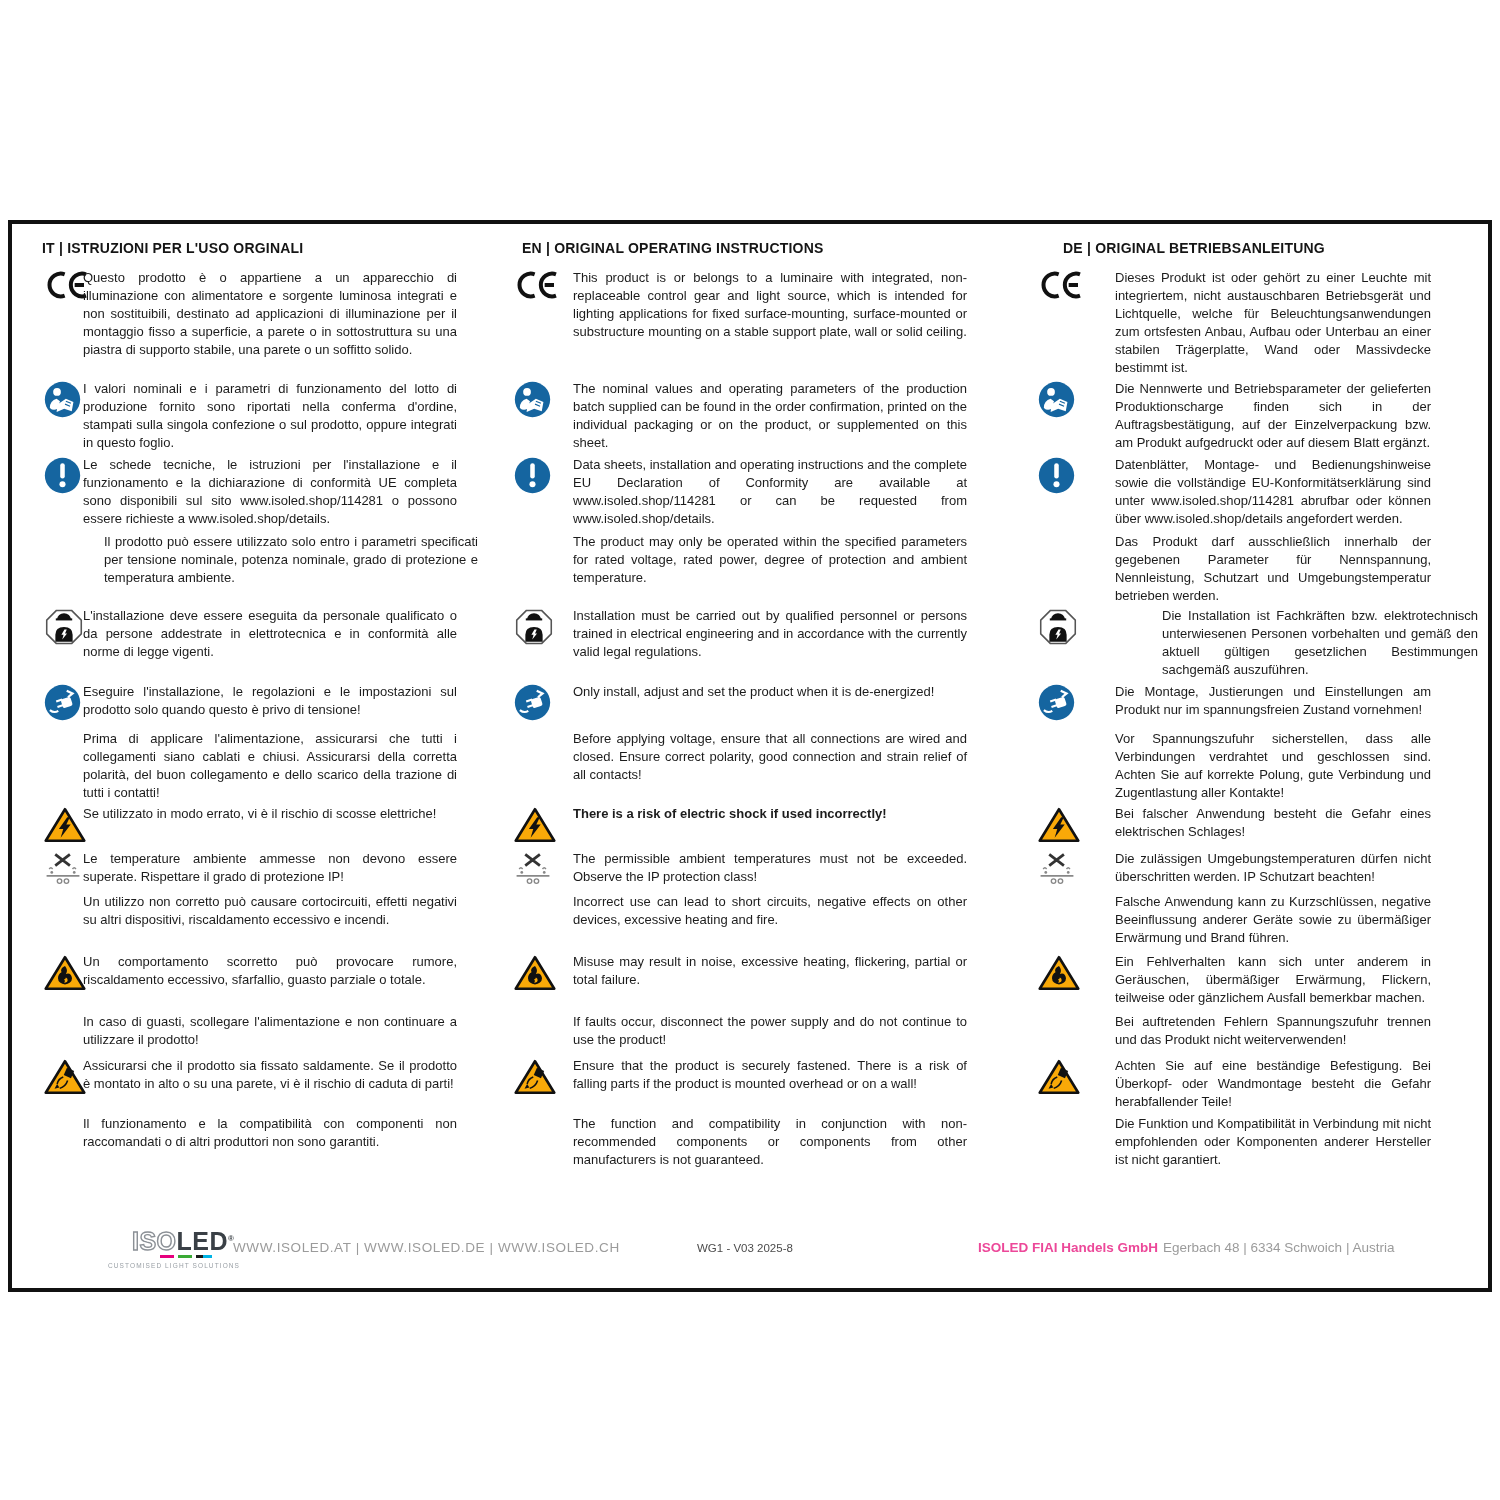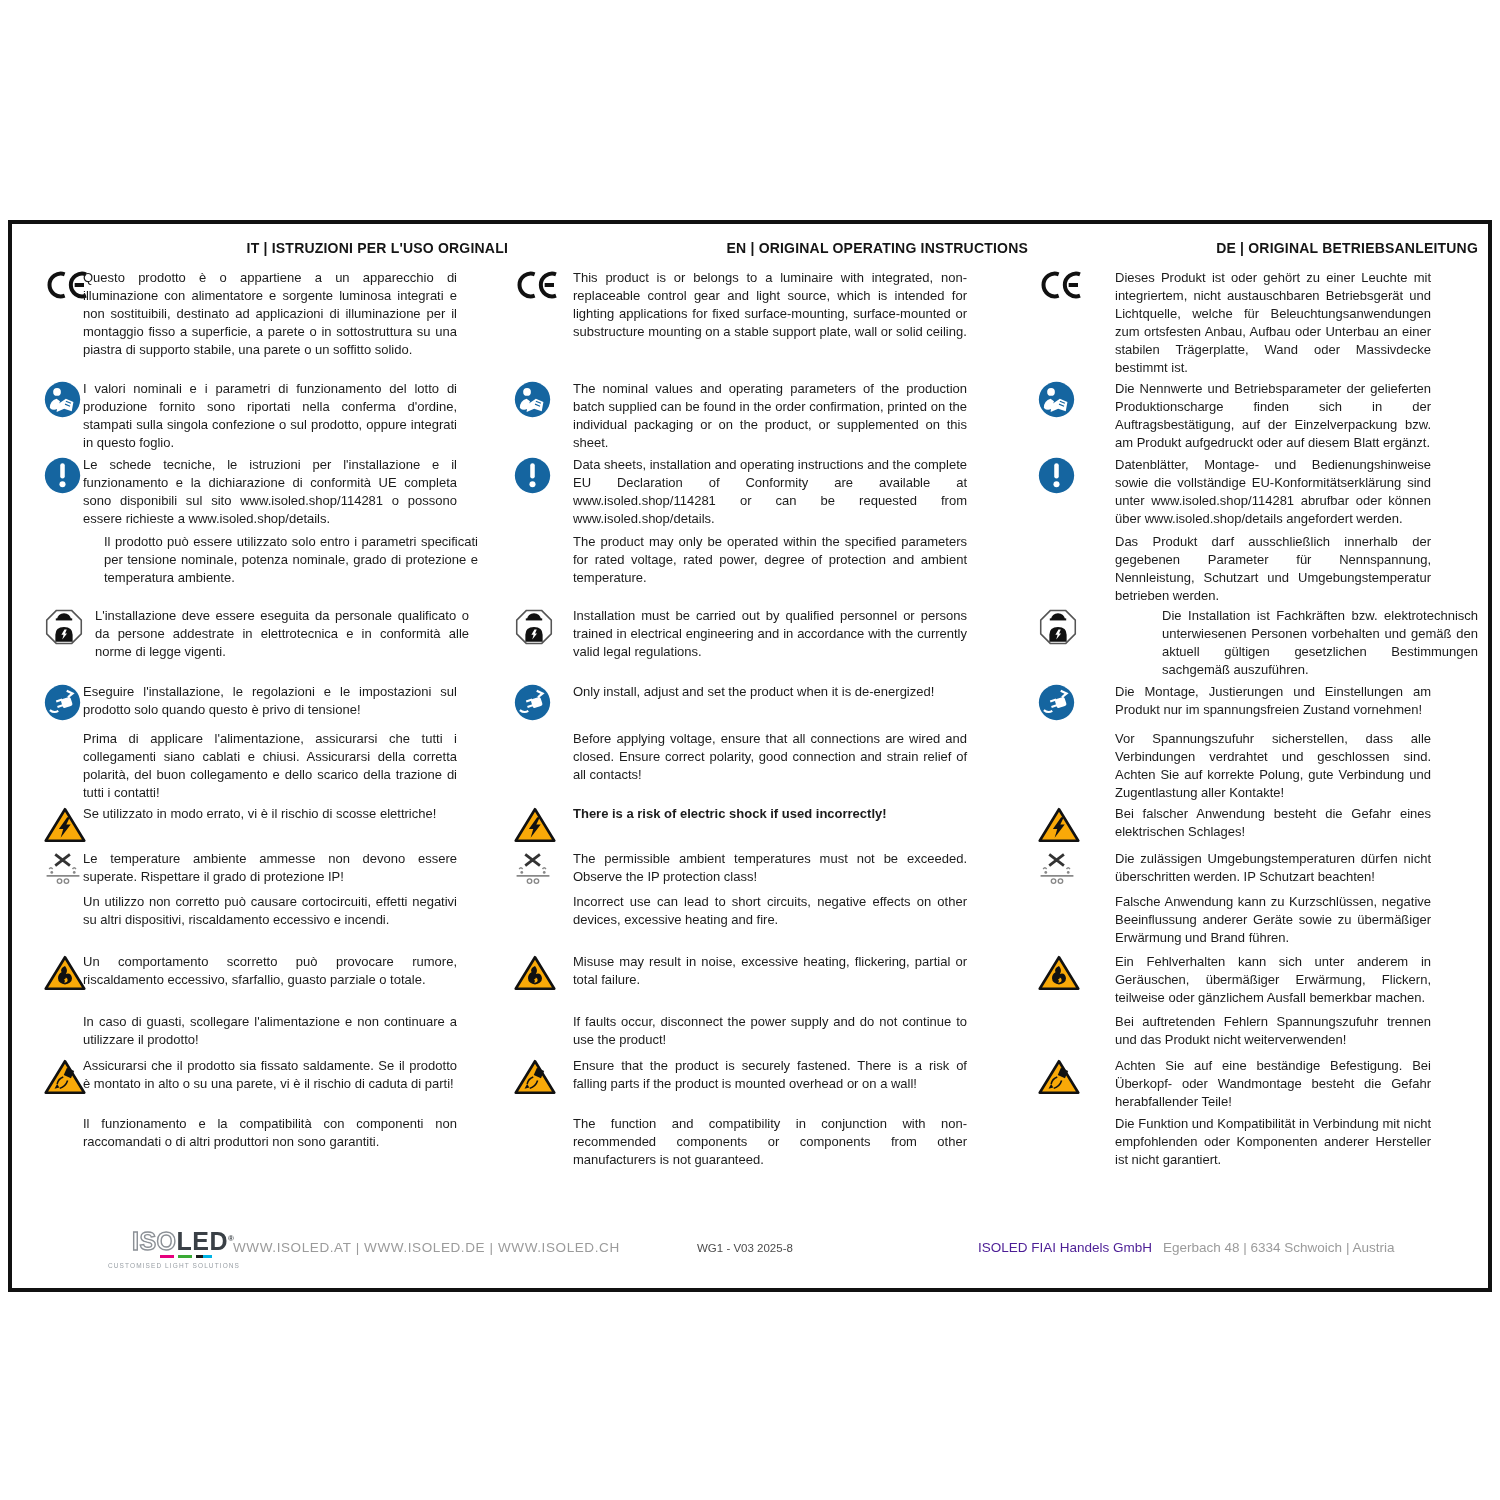--- a/index.html
+++ b/index.html
@@ -12,21 +12,21 @@
     position:absolute;left:8px;top:220px;width:1476px;height:1064px;
     border:4px solid #111;background:#fff;
   }
   .columns{
     position:absolute;left:18px;top:16px;
     display:grid;grid-template-columns:478px 520px 1fr;
   }
   .col{display:flex;flex-direction:column;}
   .col-header{
     font-size:14px;font-weight:bold;line-height:17px;margin-bottom:12px;
-    letter-spacing:.2px;color:#151515;text-align:right;
+    letter-spacing:.2px;color:#151515;
   }
   .col-it{--hp:12px;--ip:14px;--iw:39px;--tw:374px;}
   .col-en{--hp:14px;--ip:6px;--iw:59px;--tw:394px;}
   .col-de{--hp:35px;--ip:10px;--iw:77px;--tw:316px;}
   .col .col-header{padding-left:var(--hp);}
   .row{display:flex;align-items:flex-start;padding-left:var(--ip);}
   .icon-cell{width:var(--iw);flex:0 0 var(--iw);padding-top:1px;}
   .icon-cell svg{display:block;}
   .text{
     width:var(--tw);font-size:13px;line-height:18px;text-align:justify;
@@ -40,21 +40,21 @@
   .logo-led{color:#3a4046;}
   .logo-reg{font-size:8px;vertical-align:super;color:#3a4046;-webkit-text-stroke:0;}
   .logo-bars{display:flex;gap:4px;margin-left:52px;margin-top:1px;height:3px;}
   .bar{height:3px;}
   .bar-magenta{width:14px;background:#e6007e;}
   .bar-green{width:14px;background:#3aaa35;}
   .bar-split{width:16px;background:linear-gradient(to right,#1a1a1a 0 45%,#00b4e6 45% 100%);}
   .logo-tagline{font-size:6.5px;letter-spacing:1.1px;color:#9aa0a6;margin-top:4px;white-space:nowrap;}
   .websites{position:absolute;left:233px;top:1240px;font-size:13.5px;color:#9b9b9b;letter-spacing:.6px;}
   .doccode{position:absolute;left:697px;top:1242px;font-size:11.5px;color:#4c4c4c;}
-  .company{position:absolute;left:978px;top:1240px;font-size:13.5px;font-weight:normal;color:#4c1d95;}
+  .company{position:absolute;left:978px;top:1240px;font-size:13.5px;font-weight:bold;color:#ec4899;}
   .address{position:absolute;left:1163px;top:1240px;font-size:13.5px;color:#9b9b9b;}
 </style>
 </head>
 <body>
 
 <div class="frame">
   <div class="columns" id="columns">
       <div class="col col-it">
         <div class="col-header">IT | ISTRUZIONI PER L'USO ORGINALI</div>
         <div class="row" style="min-height: 111px;">
@@ -86,21 +86,21 @@
               <rect x="19.3" y="7.5" width="5.4" height="18" rx="2.7" fill="#fff"></rect>
               <circle cx="22" cy="32.5" r="3.6" fill="#fff"></circle>
             </svg>
           </div>
           <div class="text">Le schede tecniche, le istruzioni per l'installazione e il funzionamento e la dichiarazione di conformità UE completa sono disponibili sul sito www.isoled.shop/114281 o possono essere richieste a www.isoled.shop/details.</div>
         </div>
         <div class="row" style="min-height: 74px; gap: 21px;">
           <div class="icon-cell"></div>
           <div class="text">Il prodotto può essere utilizzato solo entro i parametri specificati per tensione nominale, potenza nominale, grado di protezione e temperatura ambiente.</div>
         </div>
-        <div class="row" style="min-height: 76px; gap: 12px;">
+        <div class="row" style="min-height: 76px;">
           <div class="icon-cell">
             <svg width="40" height="38" viewBox="0 0 46 44">
               <polygon points="14,3 32,3 43,14 43,30 32,41 14,41 3,30 3,14" fill="#fff" stroke="#555" stroke-width="1.8"></polygon>
               <path d="M15 13 a8 7 0 0 1 16 0 z" fill="#111"></path>
               <rect x="13.5" y="12" width="19" height="2.4" fill="#111"></rect>
               <path d="M13 39 v-8 q0 -9 10 -9 t10 9 v8 z" fill="#111"></path>
               <polygon points="23.5,25 20,31 22.5,31 21,36.5 26.5,29.5 24.2,29.5 26.2,25" fill="#fff"></polygon>
             </svg>
           </div>
           <div class="text">L'installazione deve essere eseguita da personale qualificato o da persone addestrate in elettrotecnica e in conformità alle norme di legge vigenti.</div>

